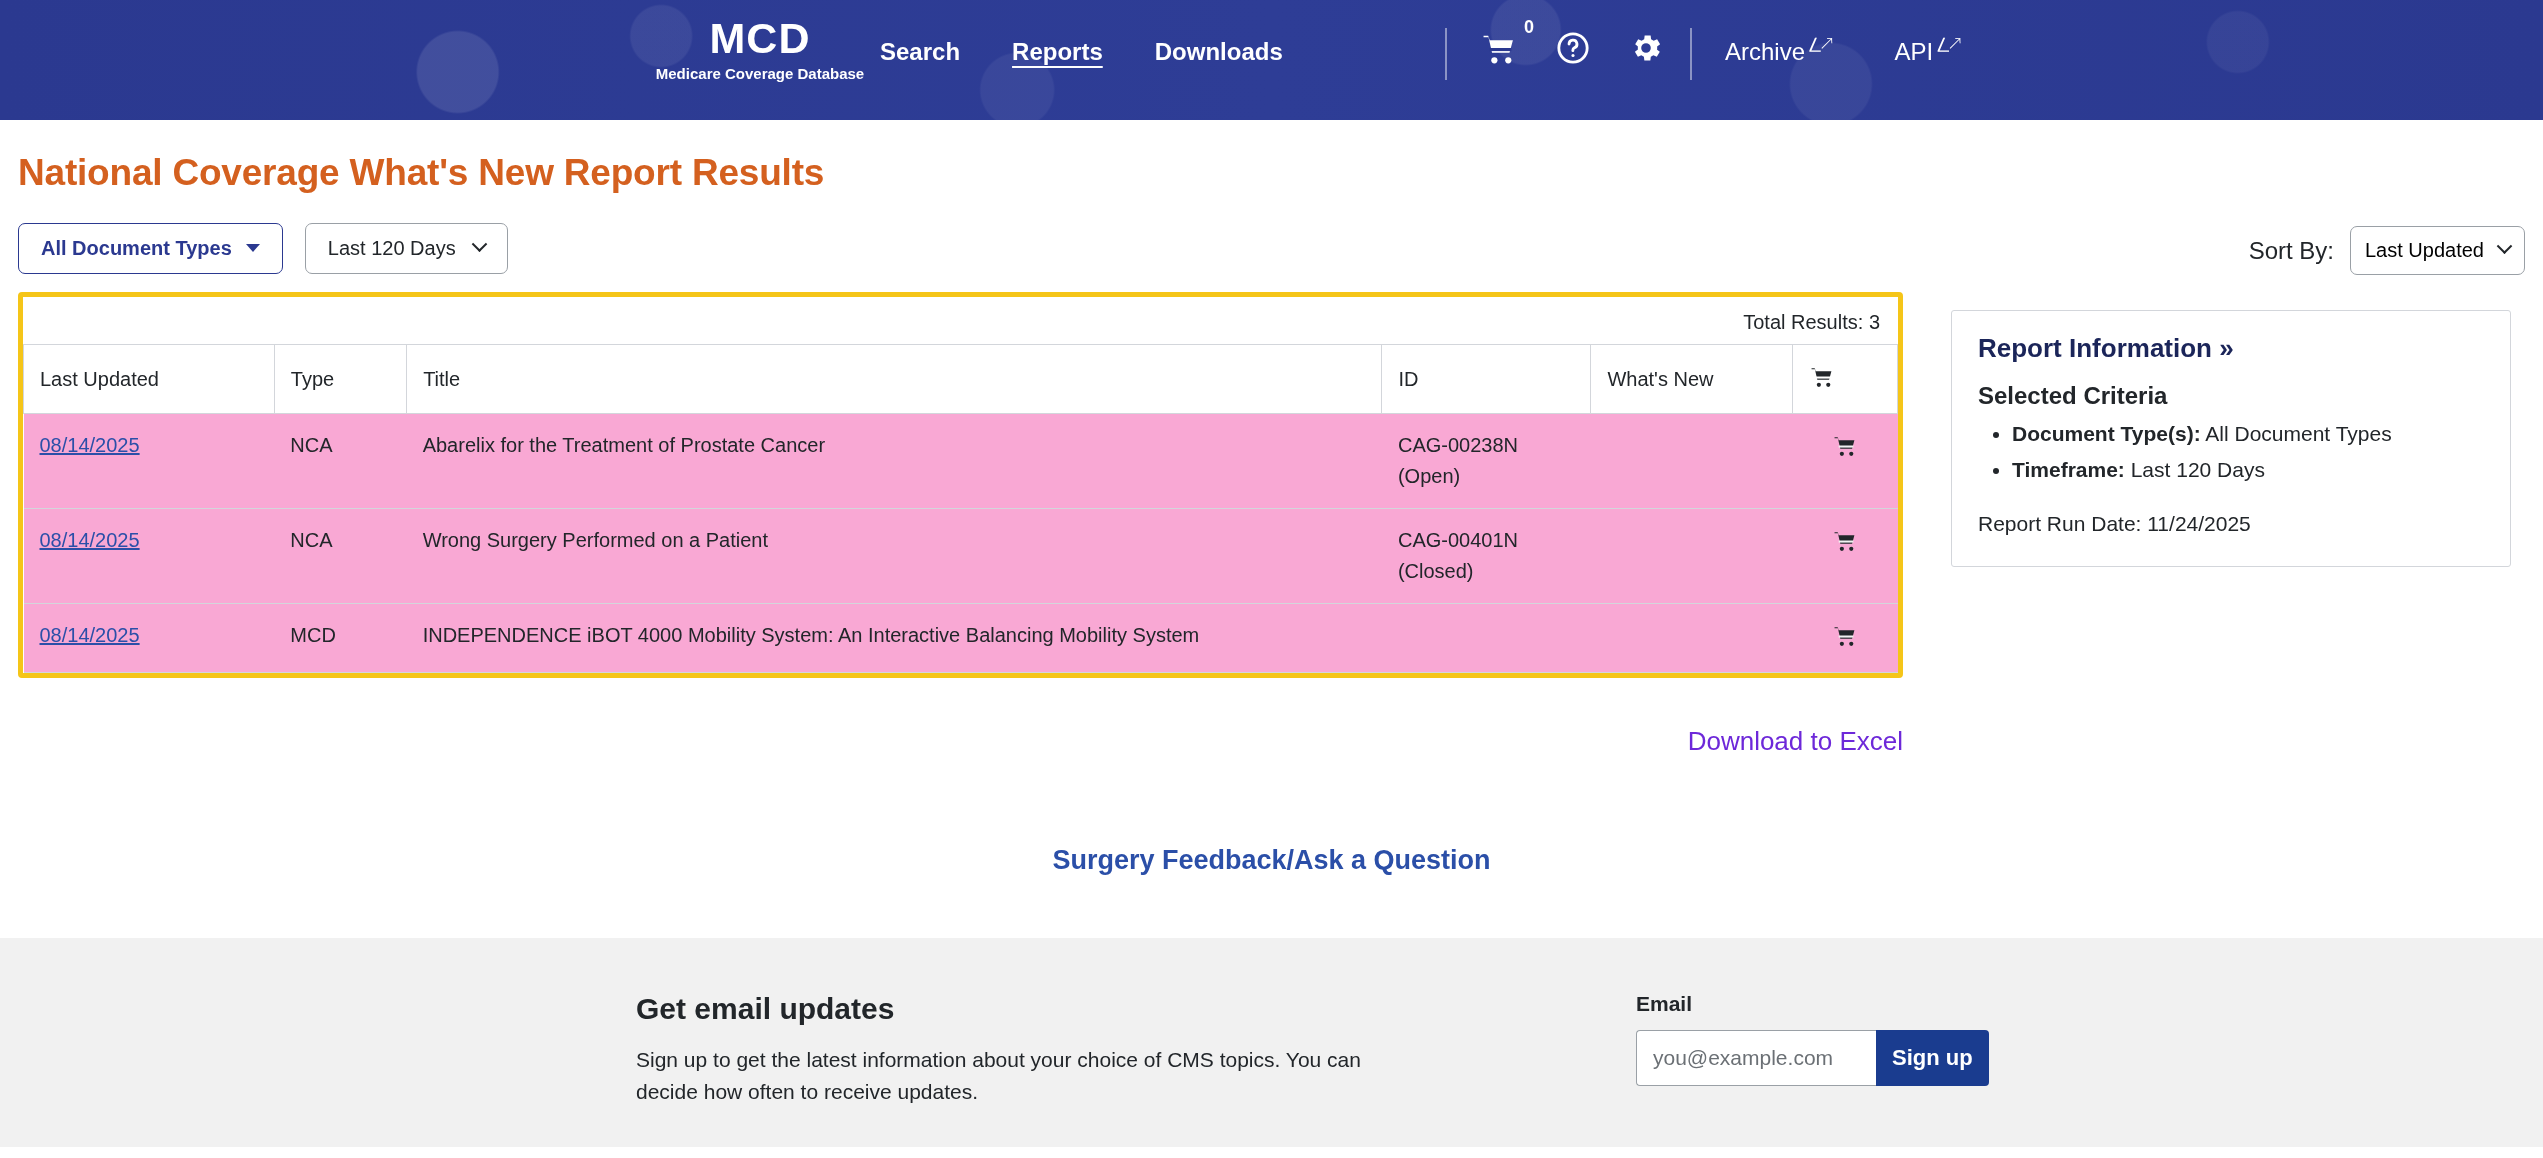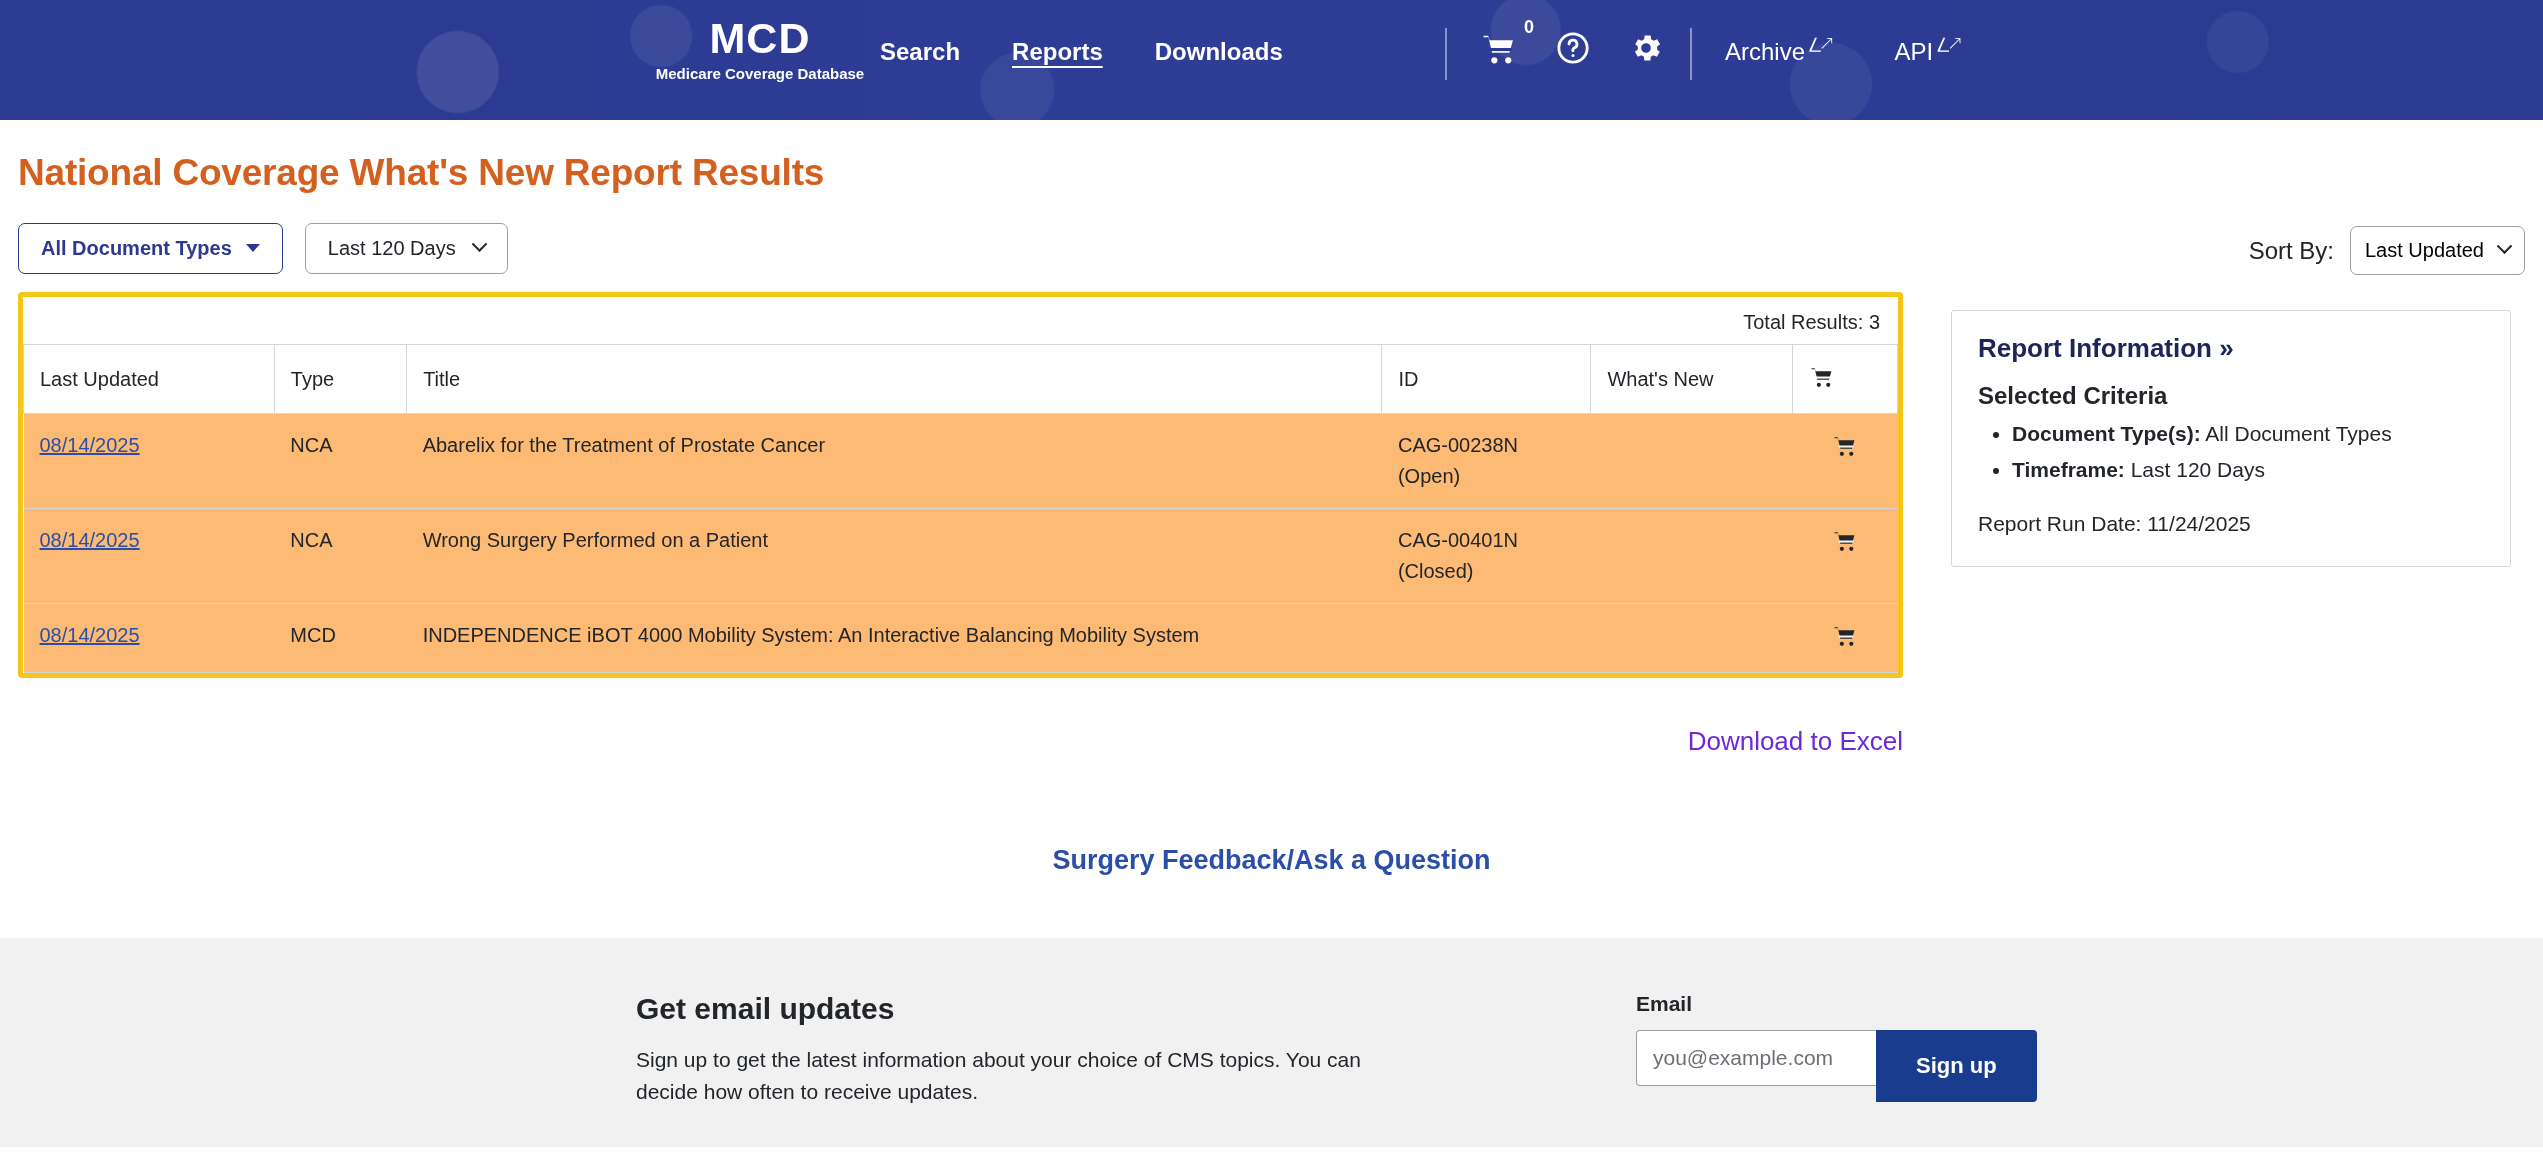--- a/index.html
+++ b/index.html
@@ -248,21 +248,21 @@
     vertical-align: middle;
   }
   table.results th:first-child { border-left: 1px solid #d3d6db; }
   table.results td {
     padding: 20px 16px;
     border-bottom: 1px solid #d3d6db;
     vertical-align: top;
     color: #22262a;
     background: #f2f2f2;
   }
-  table.results tr.row td { background: #fdba74; }
+  table.results tr.row td { background: #f9a8d4; }
   .col-date { width: 180px; }
   .col-type { width: 95px; }
   .col-title { width: 700px; }
   .col-id { width: 150px; }
   .col-new { width: 145px; }
   .col-cart { width: 75px; text-align: center; }
   .link-date {
     color: #2b4fa8;
     text-decoration: underline;
     cursor: pointer;
@@ -368,28 +368,28 @@
     border: 1px solid #9aa0a6;
     border-right: none;
     border-radius: 4px 0 0 4px;
     font-size: 21px;
     padding: 0 16px;
     color: #22262a;
     font-family: "Liberation Sans", sans-serif;
   }
   .email-input::placeholder { color: #6b7075; }
   .signup-btn {
-    height: 72px;
+    height: 56px;
     background: #1a3c8f;
     color: #fff;
     border: none;
     border-radius: 0 4px 4px 0;
     font-size: 22px;
     font-weight: bold;
-    padding: 0 40px;
+    padding: 0 16px;
     cursor: pointer;
     font-family: "Liberation Sans", sans-serif;
   }
 </style>
 </head>
 <body>
 
 <div class="header">
   <div class="header-bg"></div>
   <div class="header-inner">

